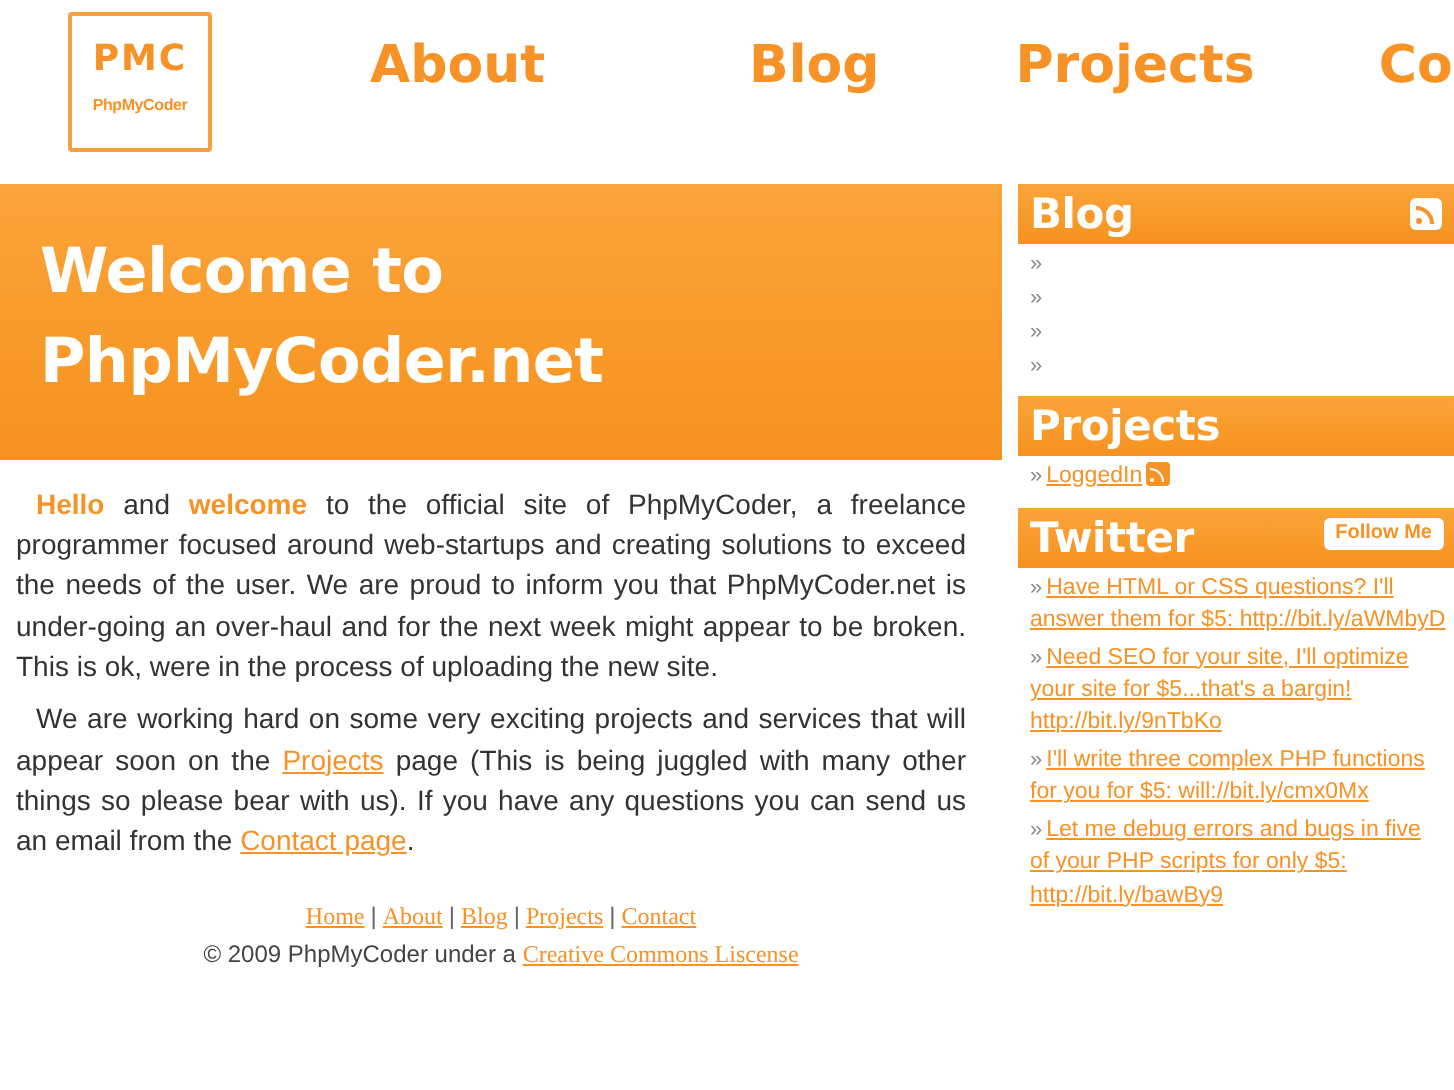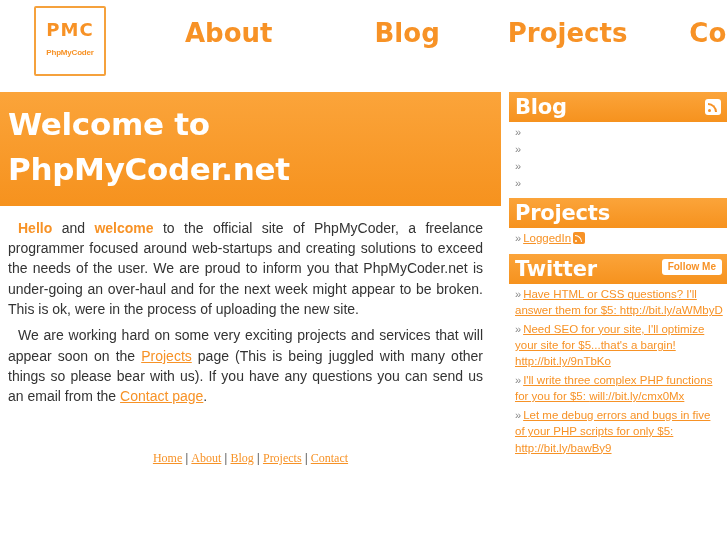--- a/index.html
+++ b/index.html
@@ -89,21 +89,21 @@
   }
   .banner {
     background: #f99e2c;
     background: linear-gradient(to bottom, #fba43a 0%, #f6921e 100%);
     color: #ffffff;
     padding: 10px 0 14px 8px;
     width: 501px;
     box-sizing: border-box;
   }
   .banner h1 {
-    margin: 0;
+    margin: 12px;
     font-family: "DejaVu Sans", sans-serif;
     font-size: 31px;
     font-weight: bold;
     line-height: 1.45;
     letter-spacing: -0.3px;
   }
   .body-text {
     padding: 6px 18px 0 8px;
     font-size: 14px;
     line-height: 1.45;
@@ -364,15 +364,18 @@
         </ul>
       </div>
     </div>
 
   </div>
 
   <div class="footer">
     <div>
       <a href="#">Home</a><span class="sep">|</span><a href="#">About</a><span class="sep">|</span><a href="#">Blog</a><span class="sep">|</span><a href="#">Projects</a><span class="sep">|</span><a href="#">Contact</a>
     </div>
+    <div class="copy">
+      <span>© 2009 PhpMyCoder under a </span><a href="#">Creative Commons Liscense</a>
+    </div>
   </div>
 
 </div>
 
 </body></html>

